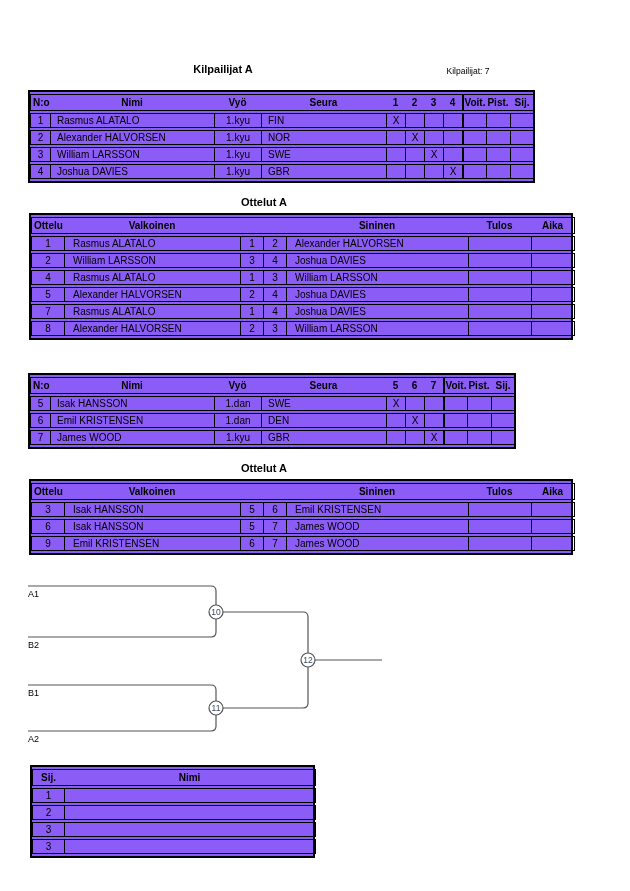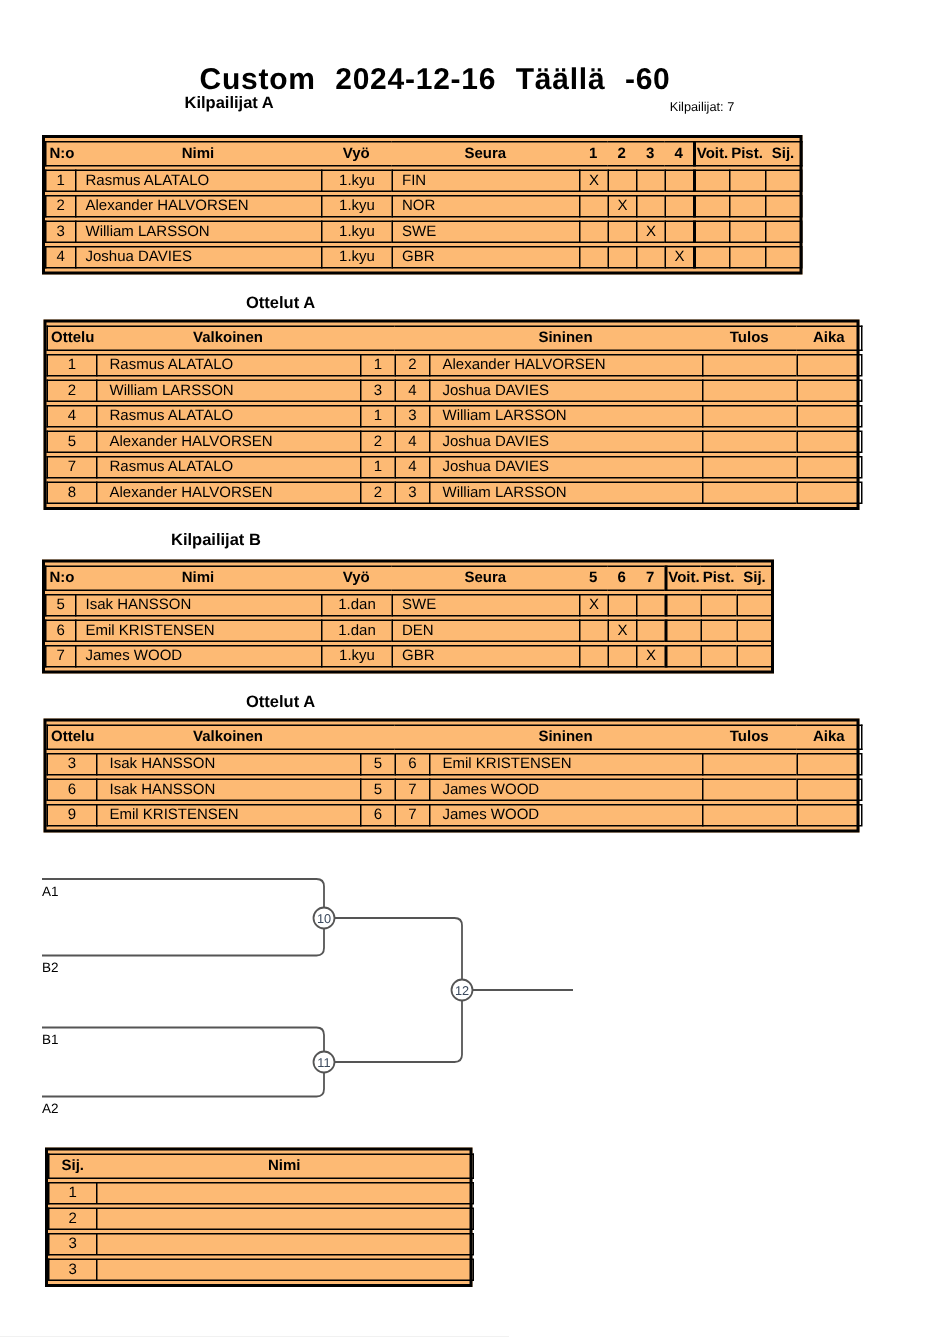--- a/index.html
+++ b/index.html
@@ -6,29 +6,29 @@
   .page {
     position:relative; width:630px; height:891px; background:#ffffff;
     font-family:"Liberation Sans", sans-serif; color:#000;
     margin:0 auto; overflow:hidden;
   }
   .main-title {
     position:absolute; left:0; top:42px; width:580px; text-align:center;
     font-size:20px; font-weight:bold; word-spacing:7px; letter-spacing:0.5px;
   }
   .sec-title {
-    position:absolute; width:200px; 
+    position:absolute; width:200px; text-align:center;
     font-size:11px; font-weight:bold;
   }
   .count-label {
     position:absolute; left:393px; top:66px; width:150px; text-align:center;
     font-size:8.5px;
   }
   .tbl-wrap {
-    position:absolute; border:2px solid #000; box-sizing:border-box; background:#fdba74;
+    position:absolute; border:2px solid #000; box-sizing:border-box; background:#8b5cf6;
   }
   table { width:100%; table-layout:fixed; border-collapse:separate; border-spacing:0 2px; }
   th, td {
     padding:0; overflow:hidden; white-space:nowrap;
     font-size:10px;
   }
   th { font-weight:bold; height:15px; line-height:15px; border:solid #000; border-width:1px 0; }
   th:first-child { border-left-width:1px; }
   th:last-child  { border-right-width:1px; }
   td { height:13px; line-height:13px; border:solid #000; border-width:1px 0 1px 1px; }
@@ -38,21 +38,20 @@
   .l { text-align:left; padding-left:6px; }
   .lp { text-align:left; padding-left:8px; }
   .hl { text-align:left; padding-left:2px; }
   .bracket-svg { position:absolute; left:0; top:575px; }
 </style>
 </head>
 <body>
 
 <div class="page">
 
-  <div class="main-title">Custom 2024-12-16 Täällä -60</div>
 
   <div class="sec-title" style="left:123px; top:63px;">Kilpailijat A</div>
   <div class="count-label">Kilpailijat: 7</div>
 
   <div class="tbl-wrap" style="left:28px; top:90px; width:507px;">
     <table>
       <colgroup>
           <col style="width:20px">
           <col style="width:164px">
           <col style="width:47px">
@@ -209,21 +208,20 @@
         <td class="c">2</td>
         <td class="c">3</td>
         <td class="lp">William LARSSON</td>
         <td class="c"></td>
         <td class="c"></td>
       </tr>
     </tbody>
       </table>
   </div>
 
-  <div class="sec-title" style="left:114px; top:354px;">Kilpailijat B</div>
 
   <div class="tbl-wrap" style="left:28px; top:373px; width:488px;">
     <table>
       <colgroup>
           <col style="width:20px">
           <col style="width:164px">
           <col style="width:47px">
           <col style="width:125px">
           <col style="width:19px">
           <col style="width:19px">

